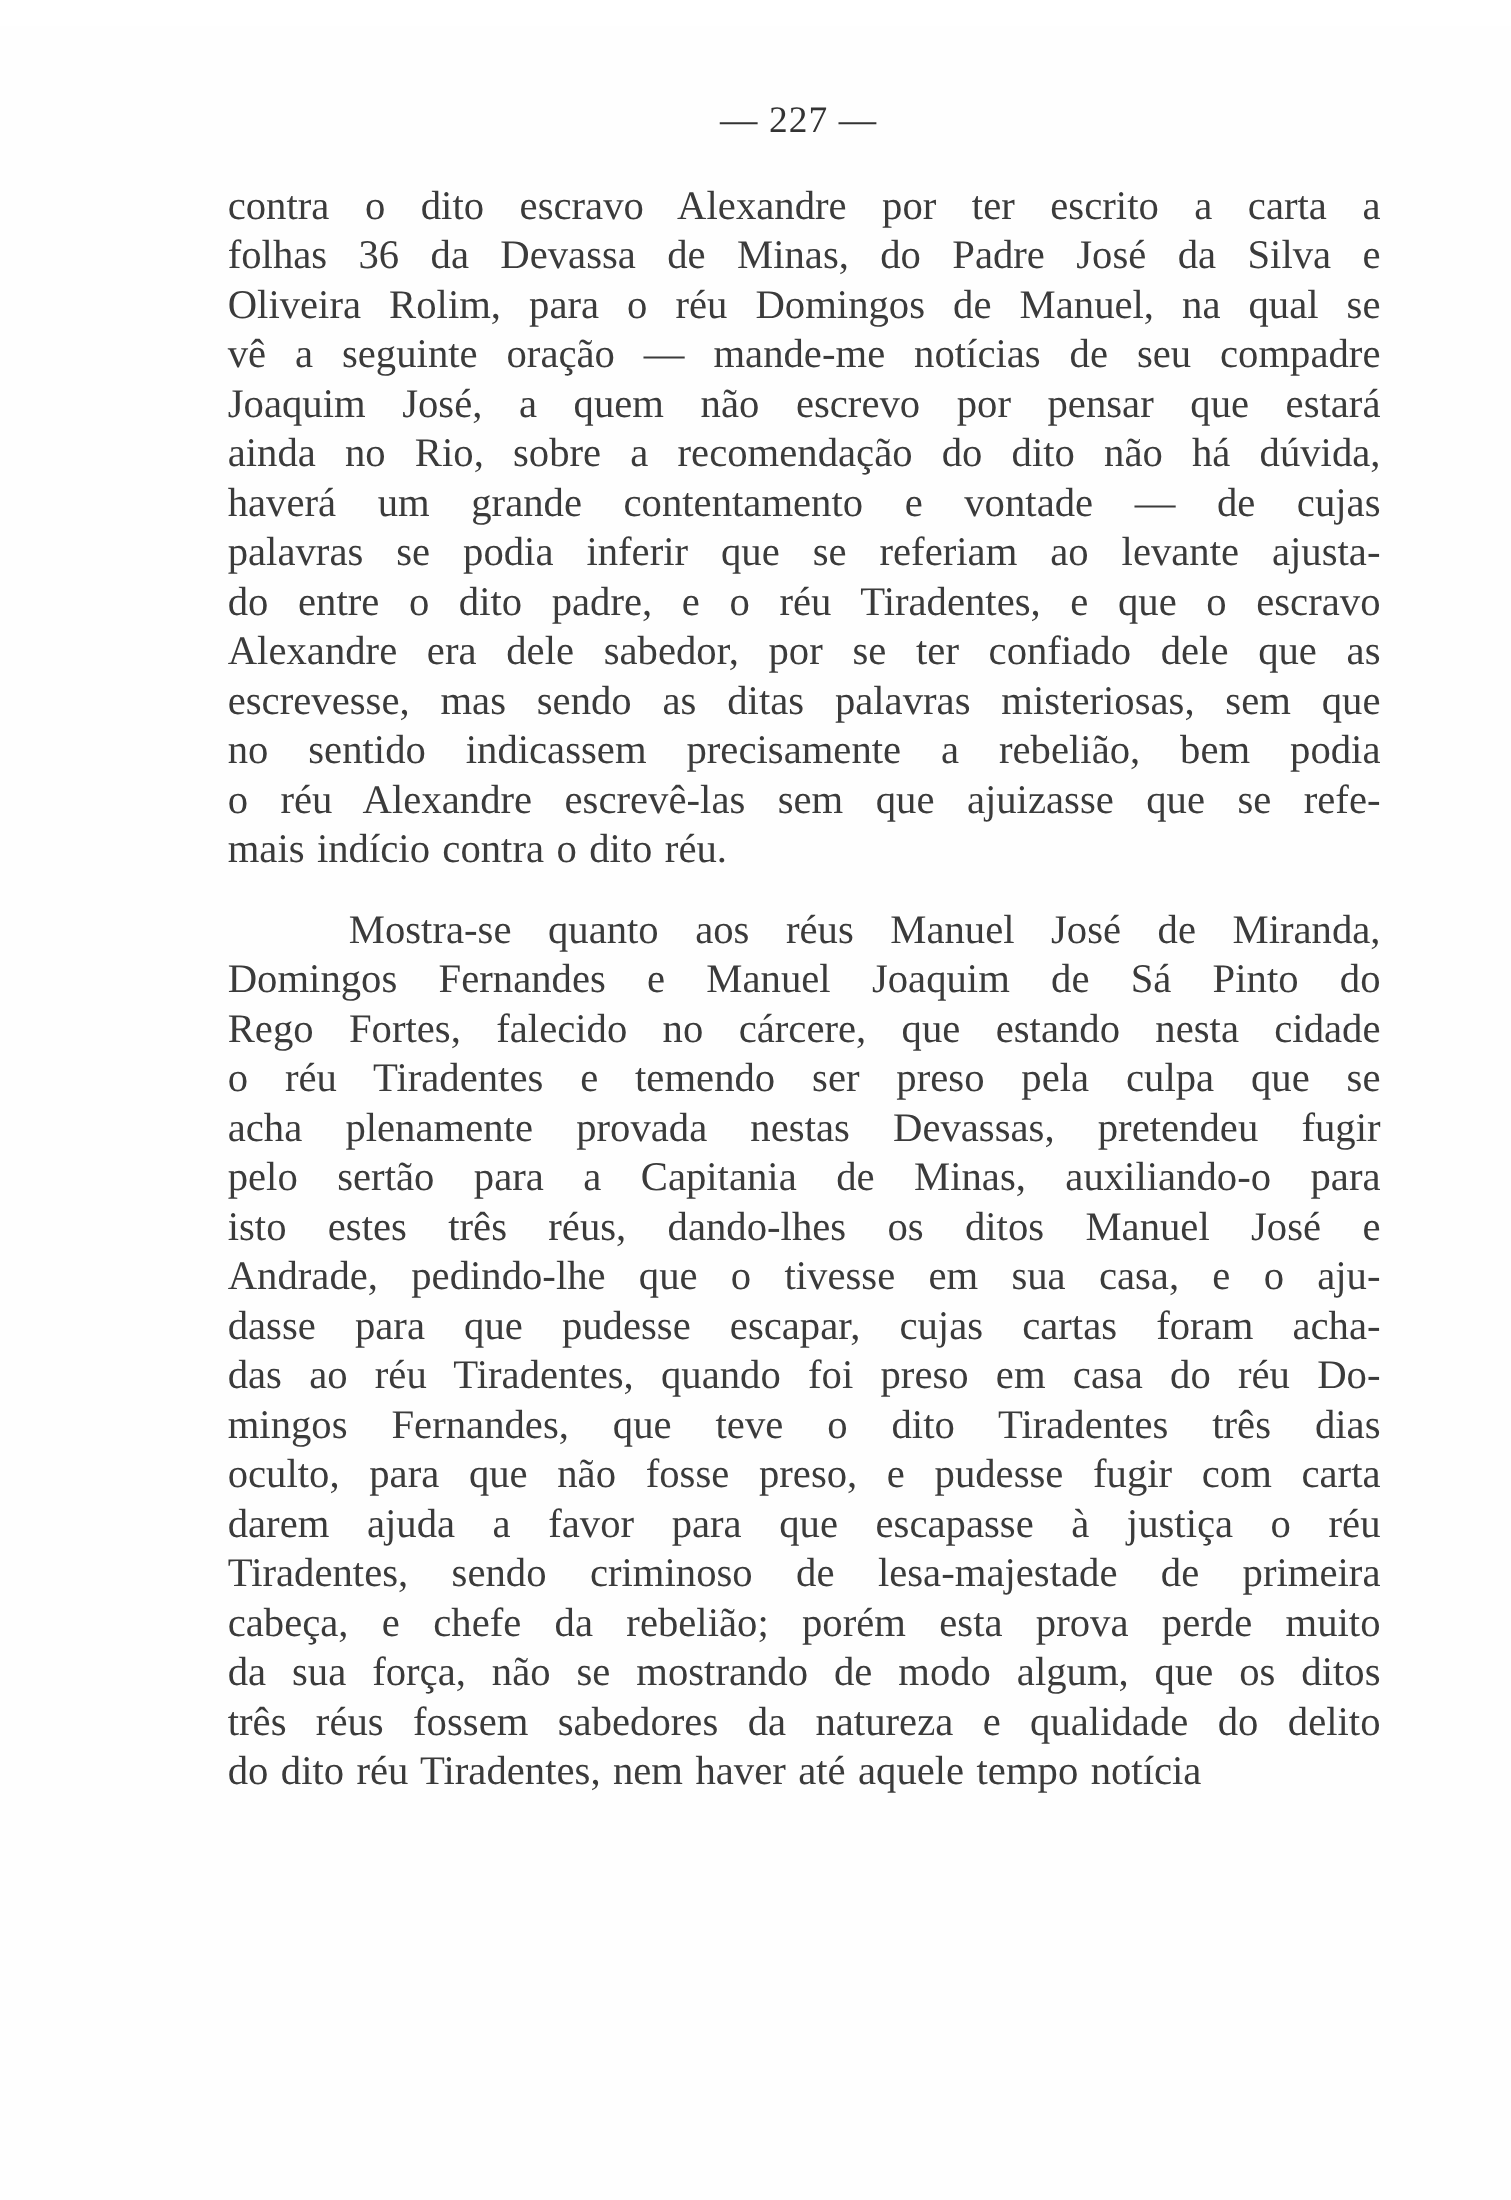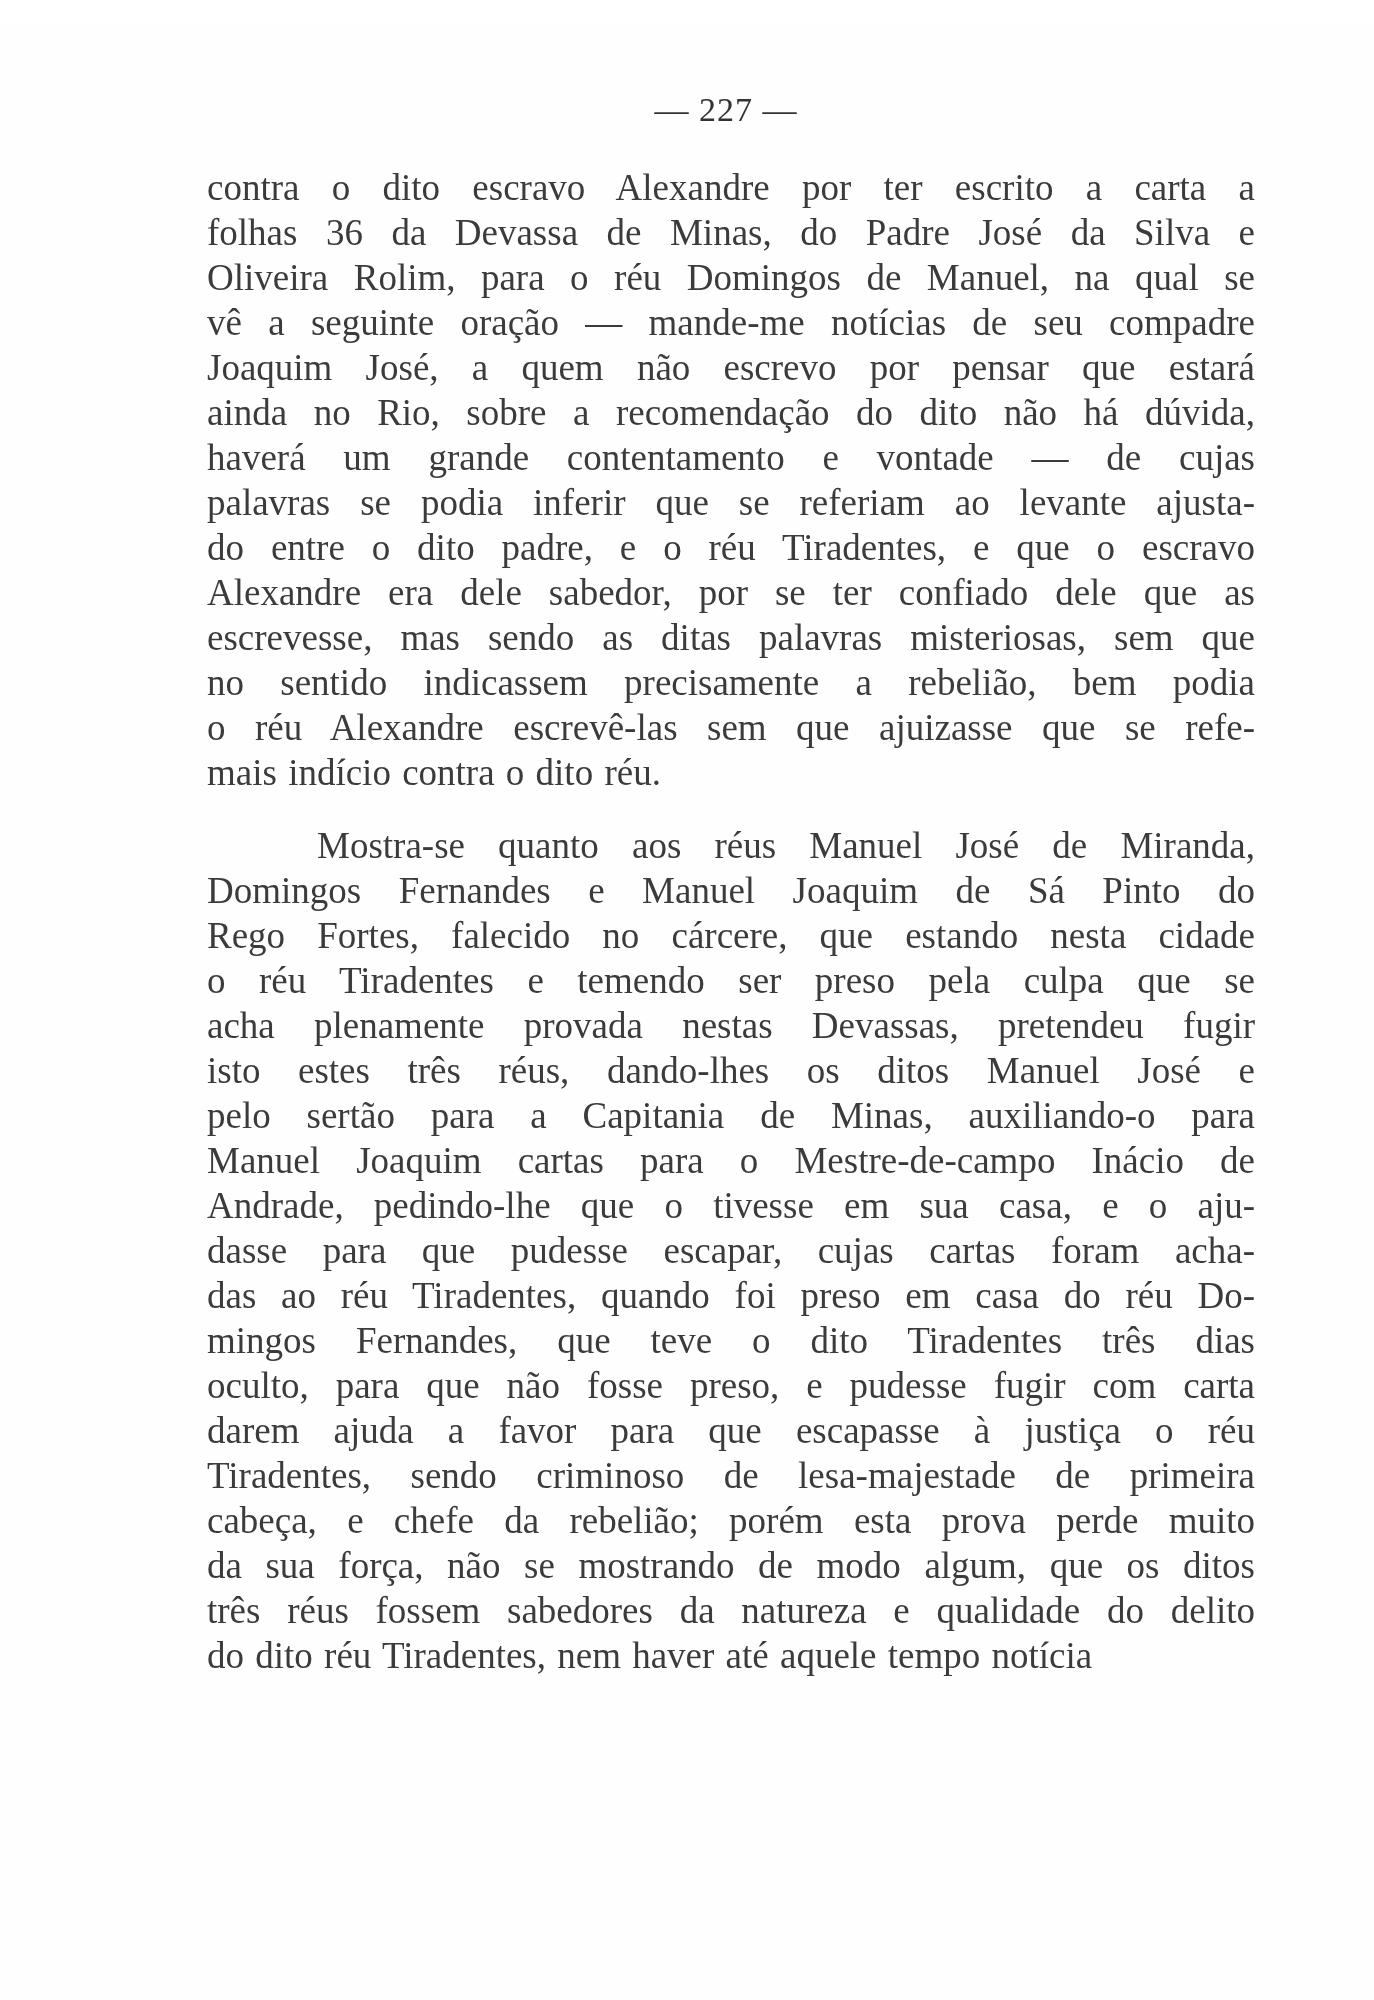--- a/index.html
+++ b/index.html
@@ -52,23 +52,22 @@
         <span class="line">no sentido indicassem precisamente a rebelião, bem podia</span>
         <span class="line">o réu Alexandre escrevê-las sem que ajuizasse que se refe-</span>
         <span class="line last">mais indício contra o dito réu.</span>
       </div>
     <div class="para" id="para-1">
         <span class="line indent">Mostra-se quanto aos réus Manuel José de Miranda,</span>
         <span class="line">Domingos Fernandes e Manuel Joaquim de Sá Pinto do</span>
         <span class="line">Rego Fortes, falecido no cárcere, que estando nesta cidade</span>
         <span class="line">o réu Tiradentes e temendo ser preso pela culpa que se</span>
         <span class="line">acha plenamente provada nestas Devassas, pretendeu fugir</span>
+        <span class="line">pelo sertão para a Capitania de Minas, auxiliando-o para</span>
         <span class="line">isto  estes três réus,  dando-lhes os  ditos Manuel José e</span>
-        <span class="line">pelo sertão para a Capitania de Minas, auxiliando-o para</span>
-        <span class="line">Manuel Joaquim cartas para o Mestre-de-campo Inácio de</span>
         <span class="line">Andrade, pedindo-lhe que o tivesse em sua casa, e o aju-</span>
         <span class="line">dasse para que pudesse escapar, cujas cartas foram acha-</span>
         <span class="line">das ao réu Tiradentes, quando foi preso em casa do réu Do-</span>
         <span class="line">mingos Fernandes, que teve o dito Tiradentes três dias</span>
         <span class="line">oculto, para que não fosse preso, e pudesse fugir com carta</span>
         <span class="line">darem ajuda a favor para que escapasse à justiça o réu</span>
         <span class="line">Tiradentes, sendo criminoso de lesa-majestade de primeira</span>
         <span class="line">cabeça, e chefe da rebelião; porém esta prova perde muito</span>
         <span class="line">da sua força, não se mostrando de modo algum, que os ditos</span>
         <span class="line">três réus fossem sabedores da natureza e qualidade do delito</span>

